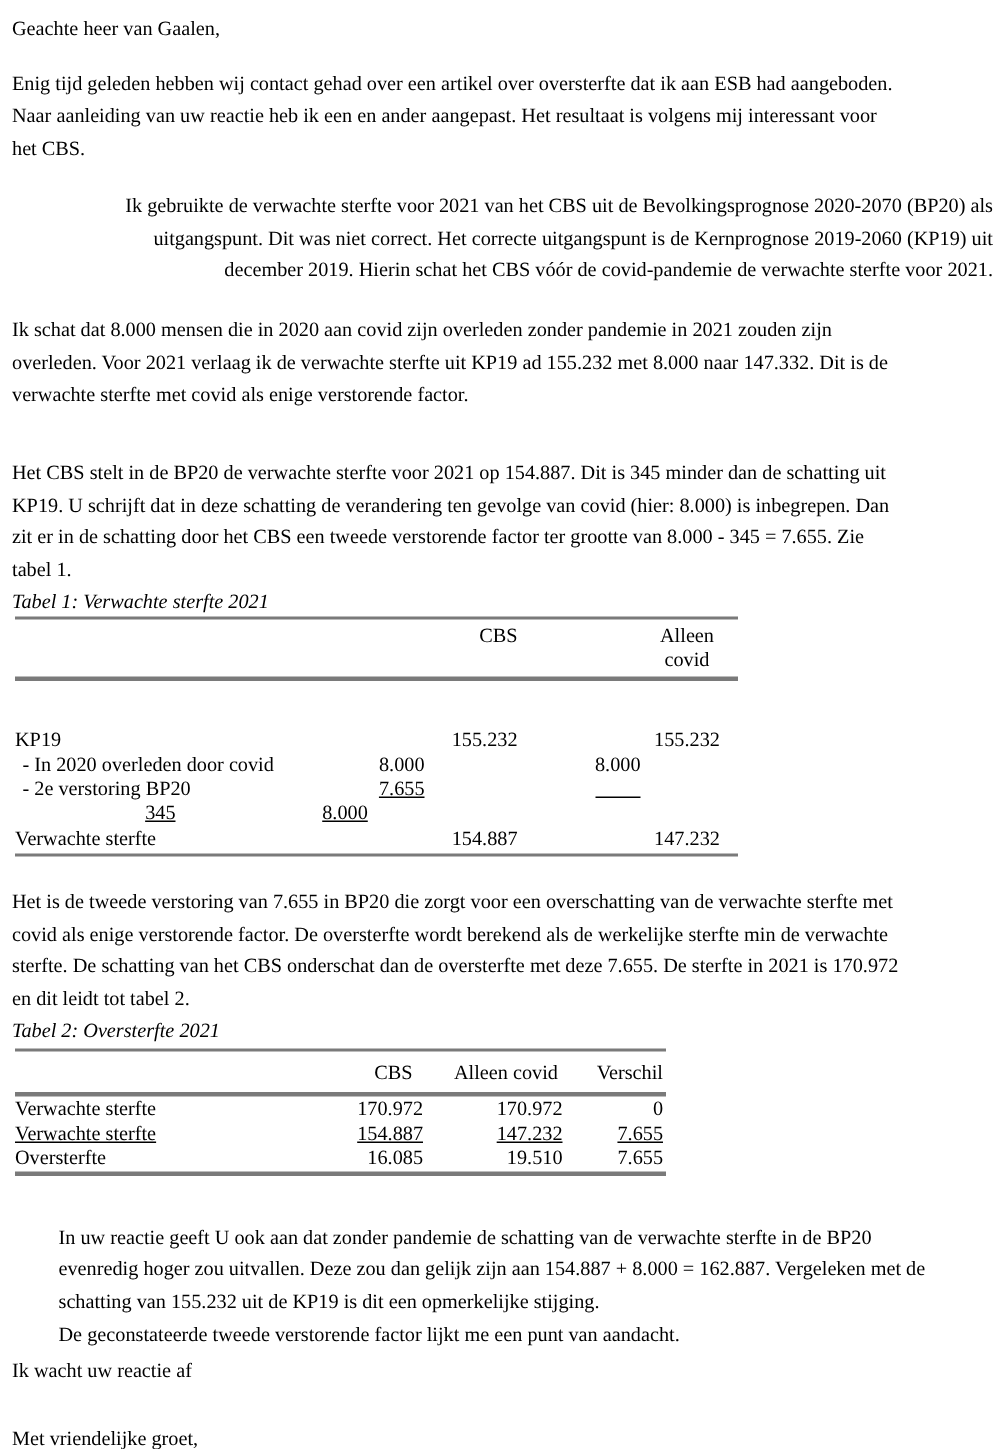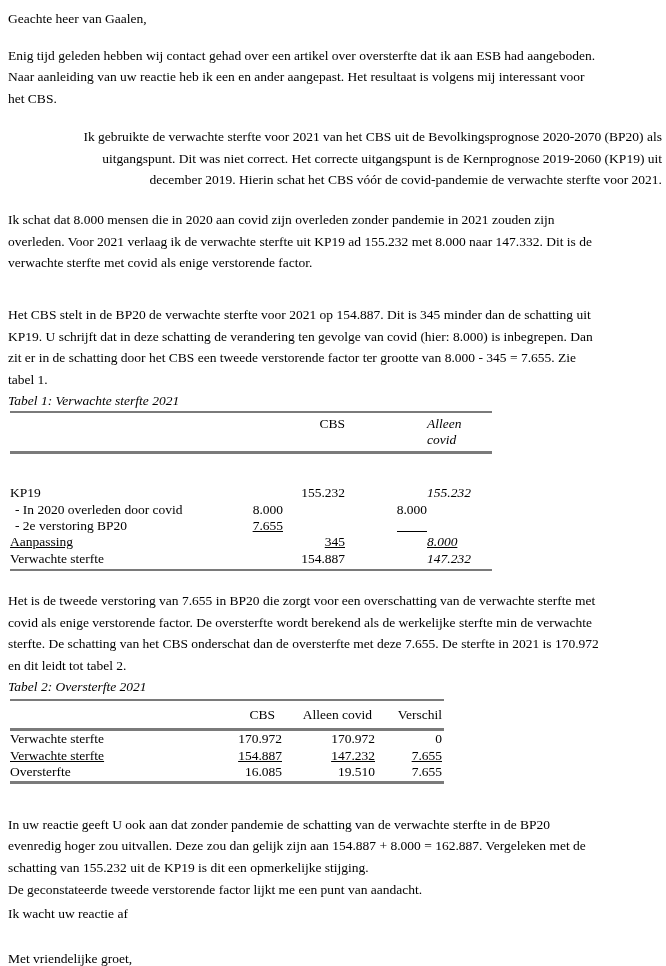--- a/index.html
+++ b/index.html
@@ -12,39 +12,39 @@
     padding: 8px 4px 0 8px;
     overflow: hidden;
     position: relative;
   }
   .para { white-space: pre; }
   #p-contact   { margin-top: 15px; }
   #p-kp19      { margin-top: 16px; text-align: right; }
   #p-covid8000 { margin-top: 18px; }
   #p-bp20      { margin-top: 30px; }
   #p-verstoring{ margin-top: 19px; }
-  #p-reactie   { margin-top: 30px; }
+  #p-reactie   { margin-top: 30px; margin-left: 31px; }
   #close-await { margin-top: 2px; }
   #close-groet { margin-top: 24px; }
   #close-sign  { margin-top: 6px; }
 
   .caption { font-style: italic; line-height: 20px; }
 
   
   .tbl { margin-left: 2px; }
   .trow { display: flex; }
 
   .t1 { width: 482px; border-top: 2px solid #7a7a7a; border-bottom: 2px solid #7a7a7a; }
   .t1 .thead { border-bottom: 3px solid #7a7a7a; padding: 3px 0; }
   .t1 .trow { line-height: 16.3px; }
   .t1 .c1 { width: 228px; text-align: left; }
   .t1 .c2 { width: 45px;  text-align: right; }
   .t1 .c3 { width: 62px;  text-align: right; }
   .t1 .c4 { width: 82px;  text-align: right; }
-  .t1 .c5 { width: 65px;  text-align: left; padding-right: 3px; font-style: italic; }
+  .t1 .c5 { width: 65px;  text-align: center; padding-right: 3px; }
   .t1 .tbody { padding: 31px 0 2px 0; }
 
   .t2 { width: 434px; border-top: 2px solid #7a7a7a; border-bottom: 3px solid #7a7a7a; margin-top: 2px; }
   .t2 .thead { border-bottom: 3px solid #7a7a7a; padding: 6px 0 5px 0; }
   .t2 .trow { line-height: 16.5px; }
   .t2 .c1 { width: 190px; text-align: left; }
   .t2 .c2 { width: 82px;  text-align: right; }
   .t2 .c3 { width: 93px;  text-align: right; }
   .t2 .c4 { width: 69px;  text-align: right; padding-right: 2px; }
   .t2 .thead .c2 { padding-right: 7px; }
@@ -115,21 +115,20 @@
       <span class="c5"></span>
     </div>
     <div class="trow">
       <span class="c1 indent">- 2e verstoring BP20</span>
       <span class="c2 u">7.655</span>
       <span class="c3"></span>
       <span class="c4"><span class="blank-line"></span></span>
       <span class="c5"></span>
     </div>
     <div class="trow">
-      <span class="c1 u">Aanpassing</span>
       <span class="c2"></span>
       <span class="c3 u">345</span>
       <span class="c4"></span>
       <span class="c5 u">8.000</span>
     </div>
     <div class="trow">
       <span class="c1">Verwachte sterfte</span>
       <span class="c2"></span>
       <span class="c3">154.887</span>
       <span class="c4"></span>

